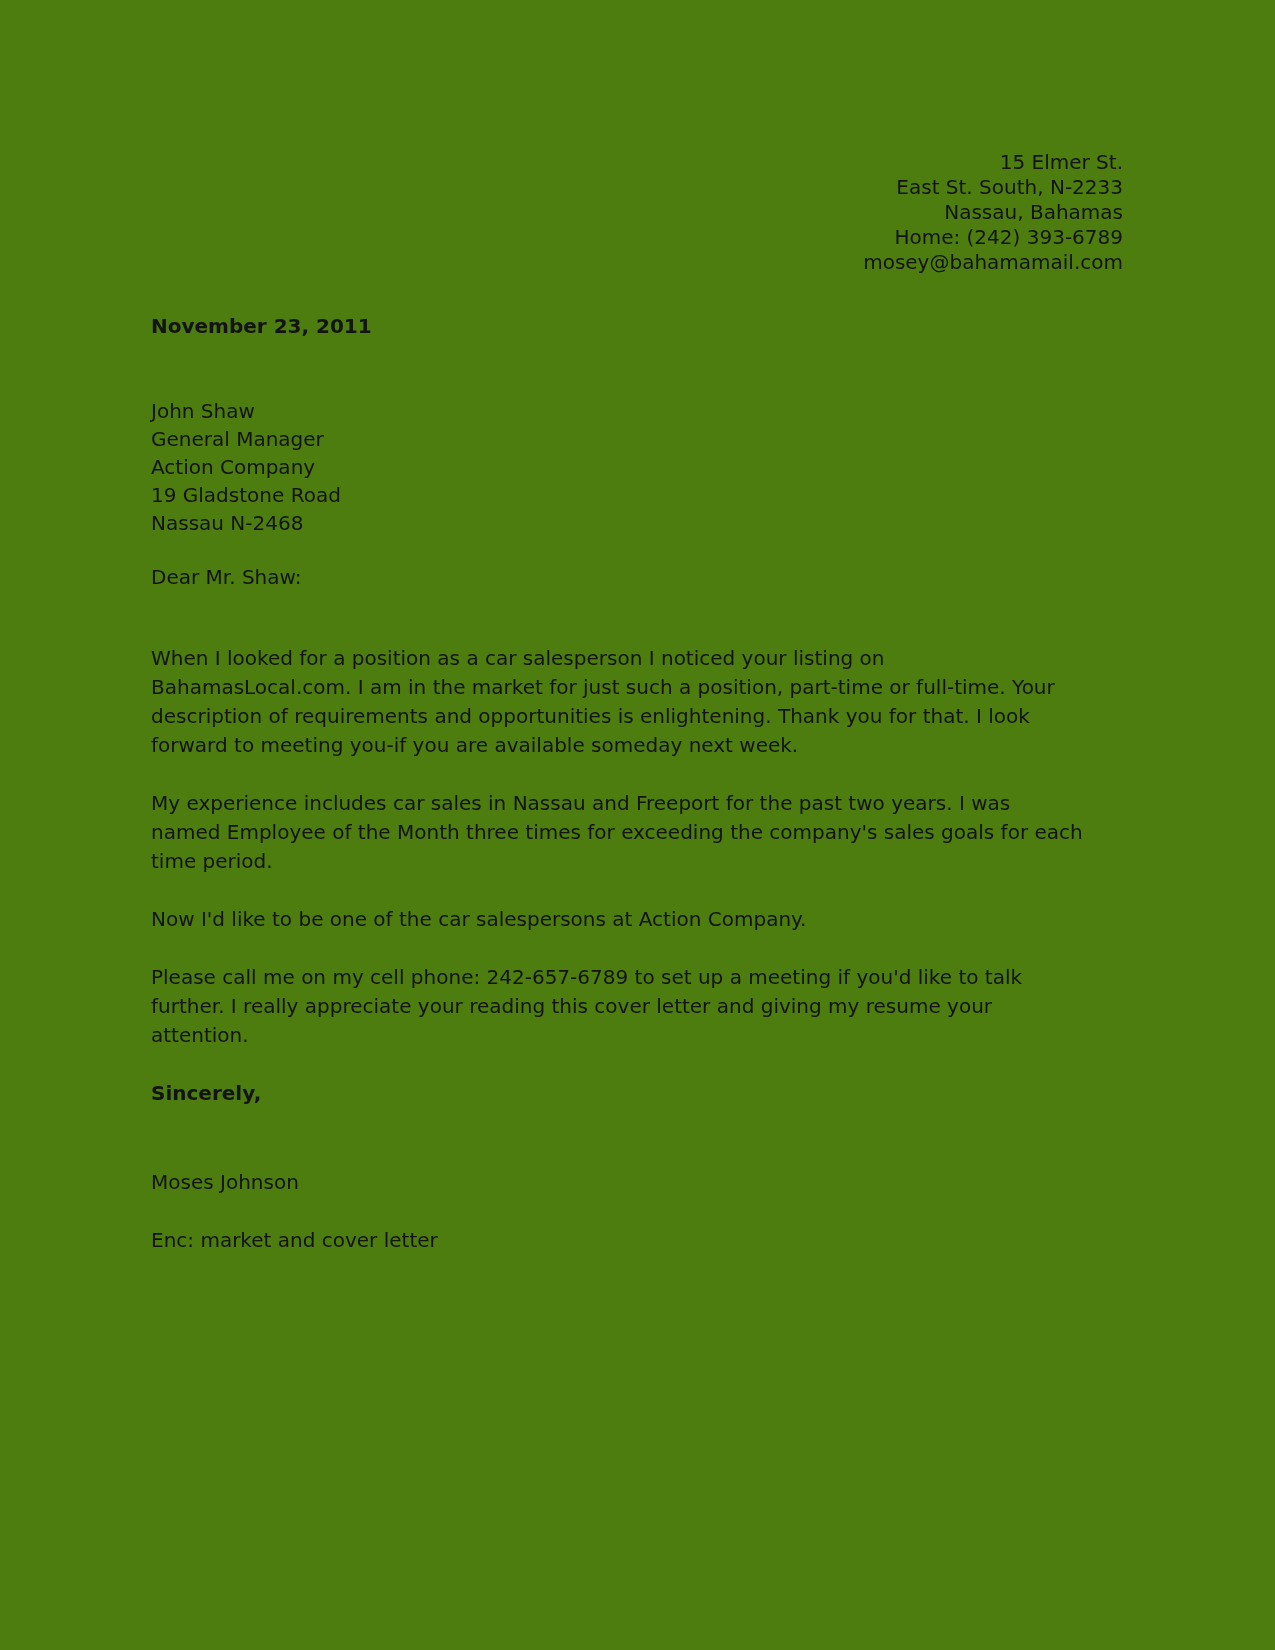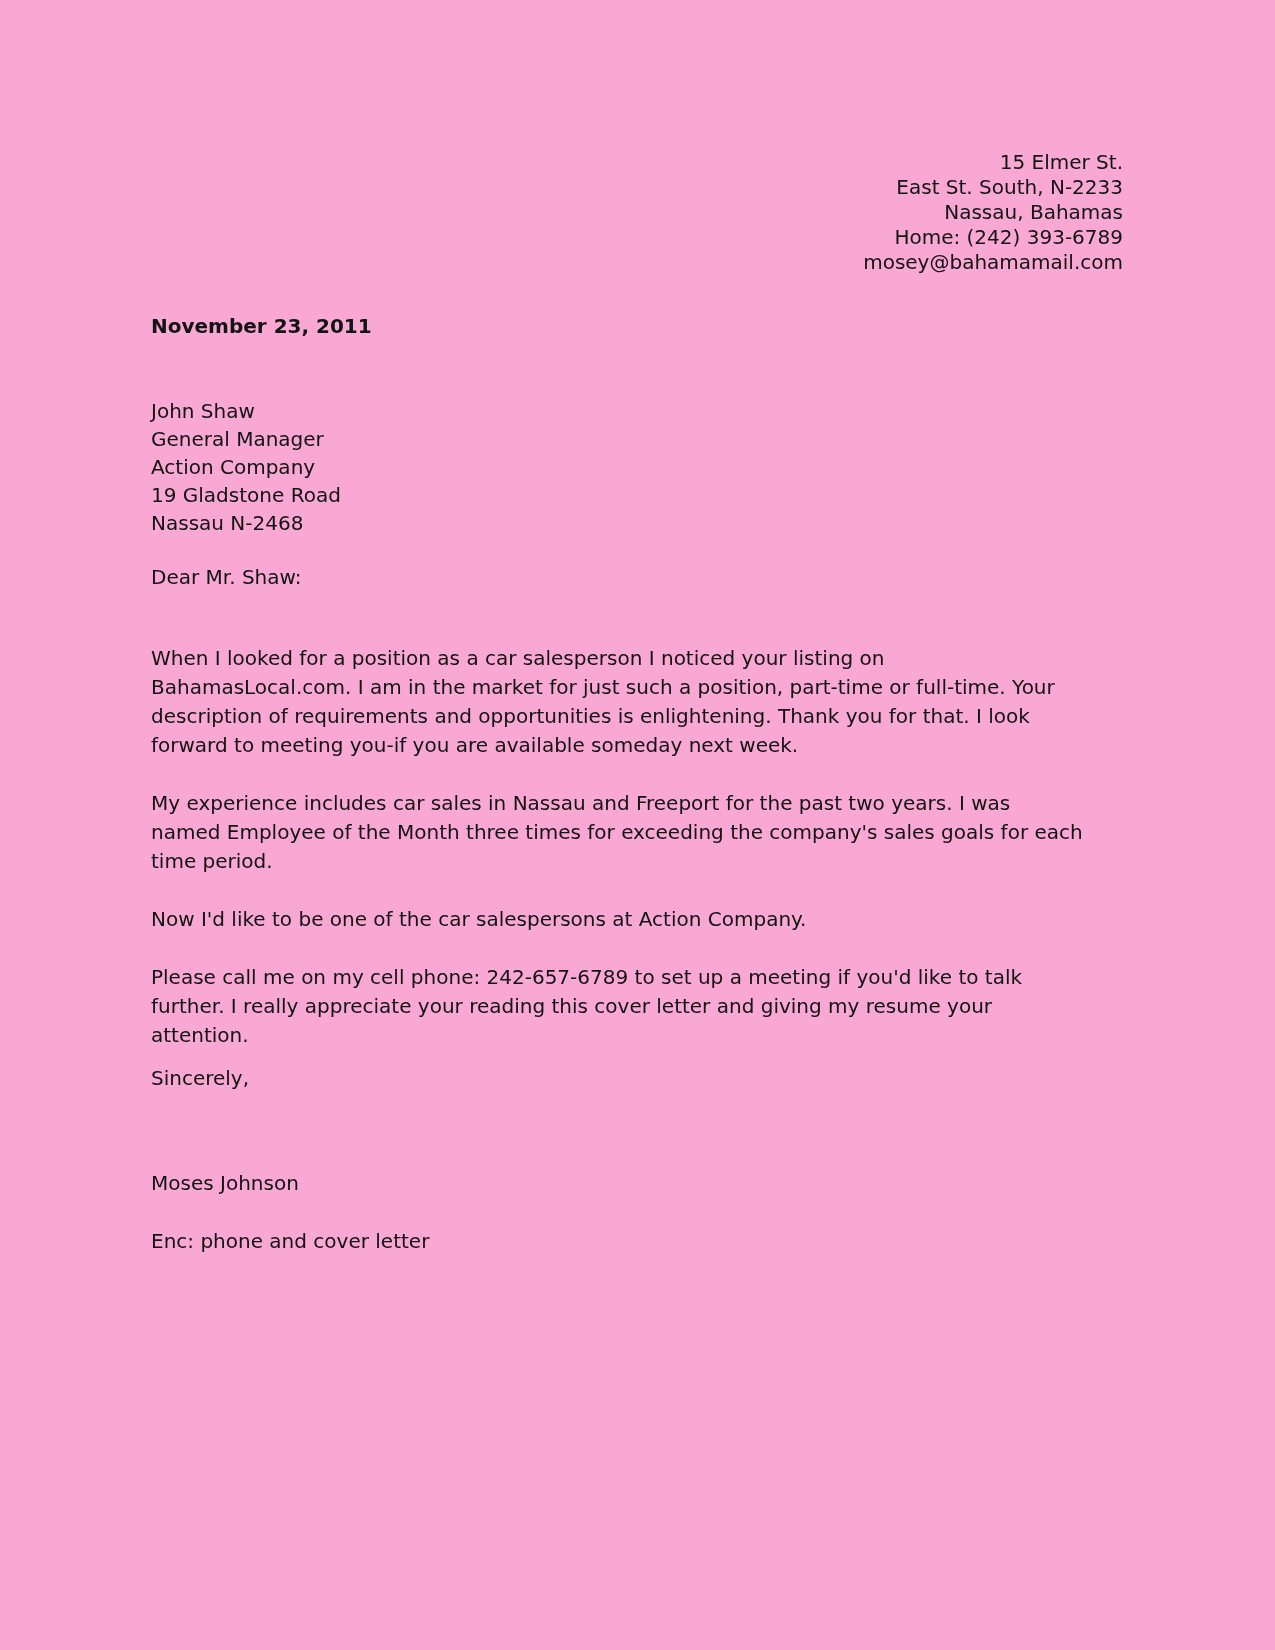--- a/index.html
+++ b/index.html
@@ -4,21 +4,21 @@
 <style>
   html, body {
     margin: 0;
     padding: 0;
     background: #fcfcfc;
   }
   .page {
     position: relative;
     width: 1275px;
     height: 1650px;
-    background: #f9a8d4;
+    background: #4d7c0f;
     color: #131313;
     font-family: "DejaVu Sans", "Liberation Sans", sans-serif;
     font-size: 20px;
     overflow: hidden;
     box-sizing: border-box;
     padding: 0 152px 0 151px;
   }
   .line { white-space: pre; }
 
   [data-name="sender-address-block"] {
@@ -39,25 +39,26 @@
     margin-top: 26px;
     line-height: 29px;
   }
   .paragraph { line-height: 29px; }
   [data-name="body-paragraph-1"] { margin-top: 52px; }
   [data-name="body-paragraph-2"],
   [data-name="body-paragraph-3"],
   [data-name="body-paragraph-4"] { margin-top: 29px; }
 
   [data-name="closing"] {
-    margin-top: 14px;
+    margin-top: 29px;
     line-height: 29px;
+    font-weight: bold;
   }
   [data-name="signature-name"] {
-    margin-top: 76px;
+    margin-top: 60px;
     line-height: 29px;
   }
   [data-name="enclosure-note"] {
     margin-top: 29px;
     line-height: 29px;
   }
 </style>
 </head>
 <body>
 
@@ -102,15 +103,15 @@
         <div class="line" data-name="body-text-line">Please call me on my cell phone: 242-657-6789 to set up a meeting if you'd like to talk</div>
         <div class="line" data-name="body-text-line">further. I really appreciate your reading this cover letter and giving my resume your</div>
         <div class="line" data-name="body-text-line">attention.</div>
       </div>
   </div>
 
   <div data-name="closing">Sincerely,</div>
 
   <div data-name="signature-name">Moses Johnson</div>
 
-  <div data-name="enclosure-note">Enc: phone and cover letter</div>
+  <div data-name="enclosure-note">Enc: market and cover letter</div>
 
 </div>
 
 </body></html>

